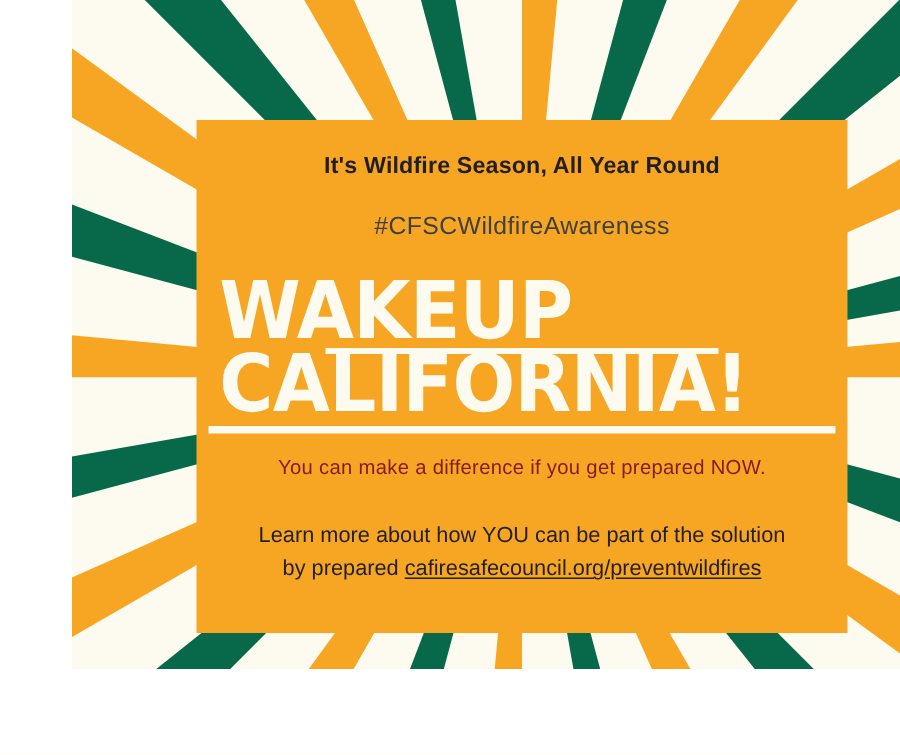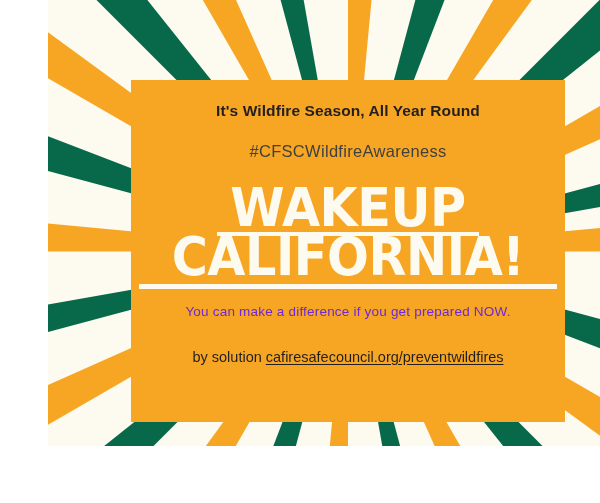--- a/index.html
+++ b/index.html
@@ -54,21 +54,21 @@
     color: #404040;
     font-size: 16.5px;
     font-weight: 400;
     letter-spacing: 0.3px;
   }
   .headline-wrap {
     position: absolute;
     left: 0;
     right: 0;
     top: 104px;
-    text-align: center;
+    text-align: left;
   }
   .headline {
     color: #fdfaef;
     font-family: "DejaVu Sans", sans-serif;
     font-weight: bold;
     line-height: 0.92;
     letter-spacing: -0.5px;
     margin: 0;
     display: block;
     transform: scaleX(0.93);
@@ -94,21 +94,21 @@
     width: 418px;
     height: 5px;
     background: #fdfaef;
   }
   .line-sub {
     position: absolute;
     left: 0;
     right: 0;
     top: 224px;
     text-align: center;
-    color: #6d28d9;
+    color: #7f1d1d;
     font-size: 13.5px;
     font-weight: 400;
     letter-spacing: 0.2px;
   }
   .cta {
     position: absolute;
     left: 0;
     right: 0;
     top: 266px;
     text-align: center;
@@ -173,17 +173,18 @@
       <span class="headline headline-1">WAKEUP</span>
       <span class="headline headline-2">CALIFORNIA!</span>
     </div>
 
     <div class="rule-mid"></div>
     <div class="rule-bottom"></div>
 
     <div class="line-sub">You can make a difference if you get prepared NOW.</div>
 
     <div class="cta">
-      <div><span>by solution </span><a class="cta-url" href="#">cafiresafecouncil.org/preventwildfires</a></div>
+      <div>Learn more about how YOU can be part of the solution</div>
+      <div><span>by prepared </span><a class="cta-url" href="#">cafiresafecouncil.org/preventwildfires</a></div>
     </div>
 
   </div>
 </div>
 
 </body></html>

